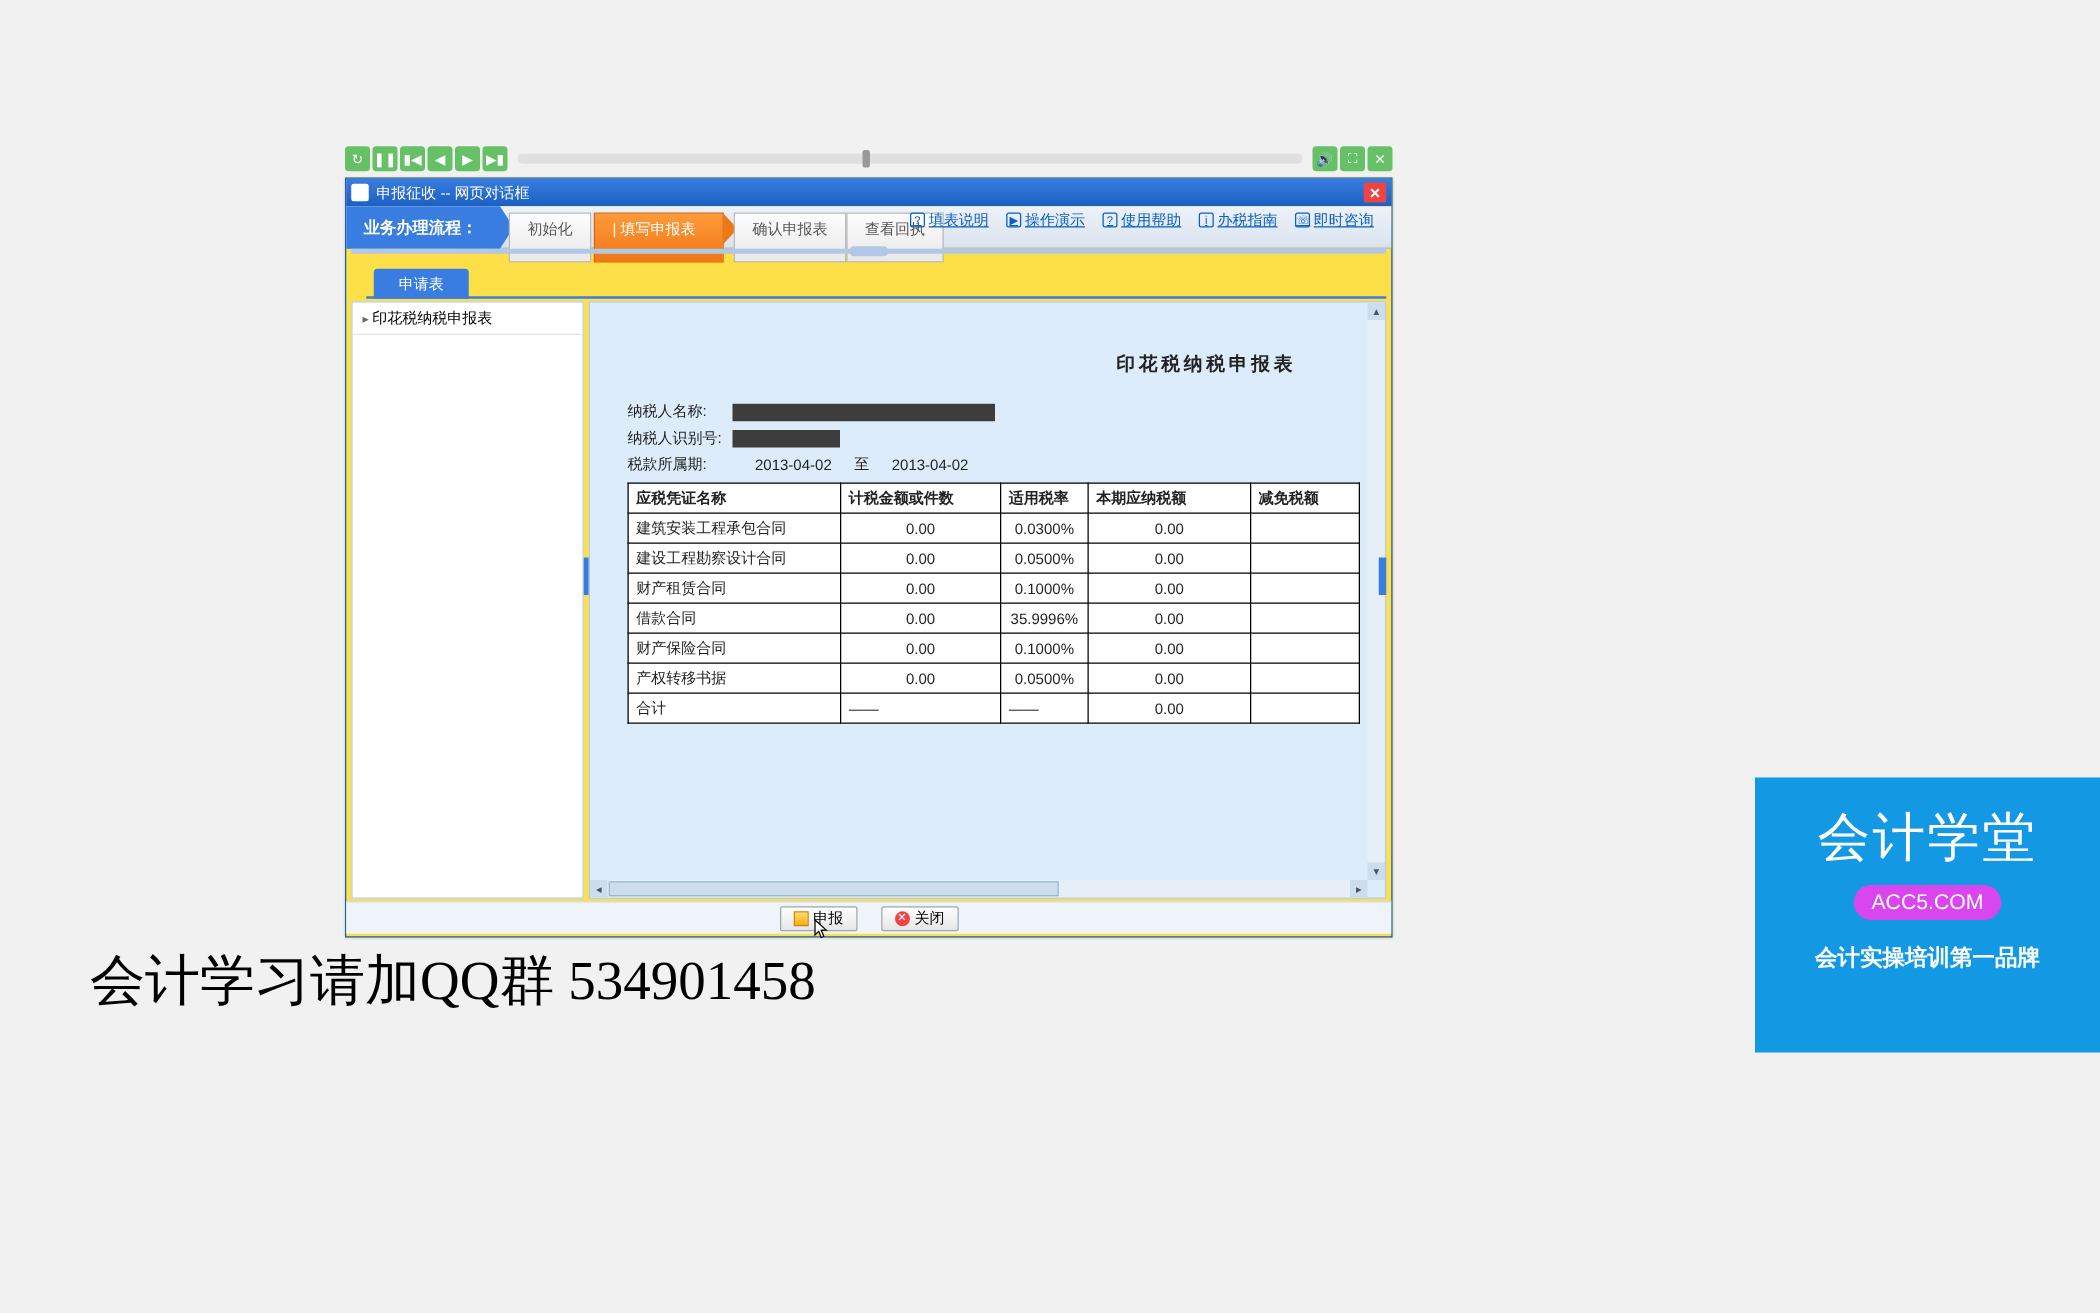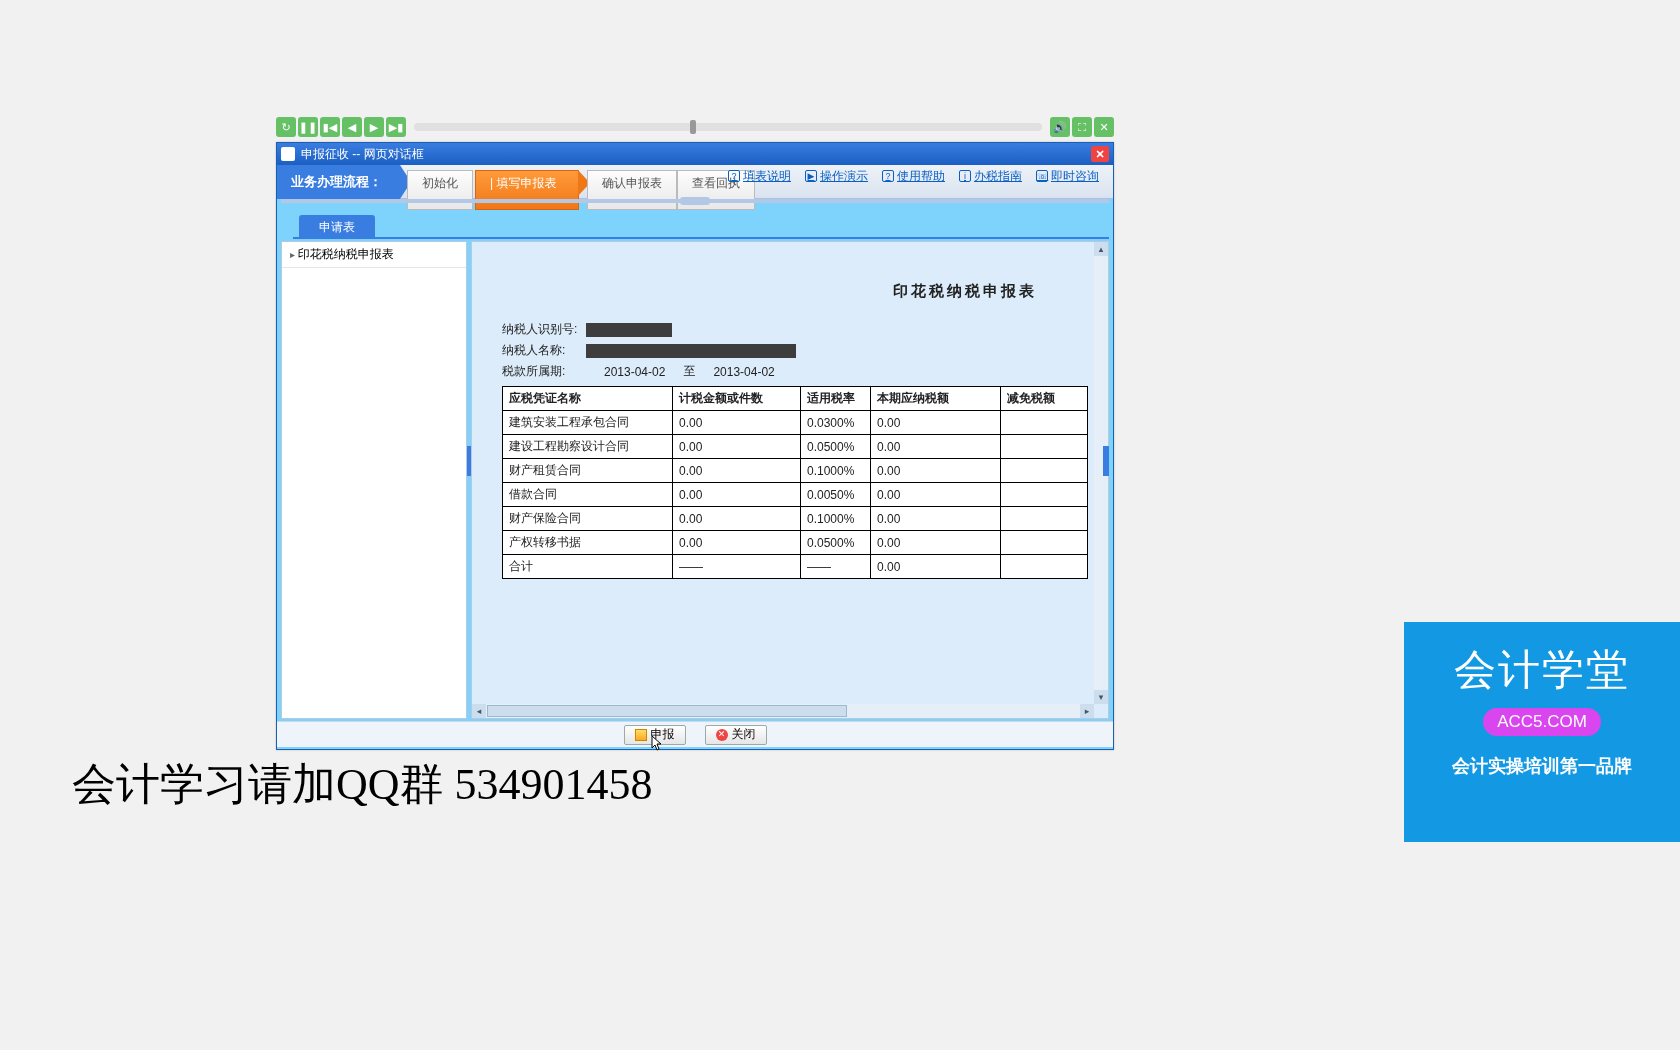--- a/index.html
+++ b/index.html
@@ -5,21 +5,21 @@
 * { box-sizing: border-box; margin: 0; padding: 0; }
 body { font-family: "Microsoft YaHei", SimSun, Arial, sans-serif; background: #f1f1f1; width: 1680px; height: 1050px; position: relative; overflow: hidden; }
 
 
 .player-controls { position: absolute; top: 116px; left: 276px; width: 838px; height: 22px; display: flex; align-items: center; gap: 2px; }
 .pc-btn { width: 20px; height: 20px; background: #66c166; border-radius: 3px; display: flex; align-items: center; justify-content: center; color: #fff; font-size: 11px; cursor: pointer; }
 .pc-track { flex: 1; height: 8px; background: #e0e0e0; border-radius: 4px; margin: 0 6px; position: relative; }
 .pc-thumb { position: absolute; left: 44%; top: -3px; width: 6px; height: 14px; background: #999; border-radius: 2px; }
 
 
-.window { position: absolute; top: 142px; left: 276px; width: 838px; height: 608px; background: #7dd3fc; border: 1px solid #1a5fb4; box-shadow: 0 0 2px rgba(0,0,0,.2); }
+.window { position: absolute; top: 142px; left: 276px; width: 838px; height: 608px; background: #fde047; border: 1px solid #1a5fb4; box-shadow: 0 0 2px rgba(0,0,0,.2); }
 .titlebar { height: 22px; background: linear-gradient(#3a7de0,#1c5fc2); display: flex; align-items: center; color: #fff; font-size: 12px; padding: 0 4px; }
 .titlebar .ico { width: 14px; height: 14px; background: #fff; border-radius: 2px; margin-right: 6px; display: inline-block; }
 .titlebar .close { margin-left: auto; width: 18px; height: 16px; background: #e44; border-radius: 2px; display: flex; align-items: center; justify-content: center; color: #fff; font-size: 11px; font-weight: bold; cursor: pointer; }
 
 
 .helpbar { position: absolute; top: 22px; right: 0; height: 22px; display: flex; align-items: center; gap: 14px; padding: 0 14px; font-size: 12px; z-index: 5; }
 .helpbar a { color: #0a5fc4; text-decoration: underline; cursor: pointer; display: flex; align-items: center; gap: 3px; }
 .hi { width: 12px; height: 12px; display: inline-block; border: 1px solid #0a5fc4; border-radius: 2px; font-size: 9px; text-align: center; line-height: 10px; color: #0a5fc4; }
 .corner { position: absolute; top: 22px; right: 0; width: 0; height: 0; border-top: 14px solid #f08030; border-left: 14px solid transparent; }
 
@@ -62,21 +62,21 @@
 .form h2 { text-align: center; font-size: 15px; font-weight: bold; margin: 30px 0 20px; letter-spacing: 3px; padding-left: 340px; }
 .inforow { display: flex; align-items: center; margin: 4px 0; }
 .inforow label { width: 84px; text-align: justify; }
 .redact { display: inline-block; height: 14px; background: #3d3d3d; }
 .redact.w1 { width: 86px; }
 .redact.w2 { width: 210px; }
 
 table.tax { border-collapse: collapse; width: 100%; margin-top: 6px; font-size: 12px; }
 table.tax th, table.tax td { border: 1px solid #000; padding: 3px 6px; height: 20px; background: #fff; }
 table.tax th { font-weight: bold; }
-table.tax td.num { text-align: left; }
+table.tax td.num { text-align: center; }
 table.tax td.ctr, table.tax th { text-align: left; }
 
 
 .btnbar { position: absolute; left: 0; right: 0; bottom: 2px; height: 26px; display: flex; justify-content: center; align-items: center; gap: 19px; background: #eff4fb; border-top: 1px solid #cdd9ea; }
 .xbtn { height: 20px; padding: 0 10px; font-size: 12px; background: linear-gradient(#fff,#e6e6e6); border: 1px solid #9aa; border-radius: 2px; display: flex; align-items: center; gap: 4px; cursor: pointer; }
 .xbtn .bi { width: 12px; height: 12px; display: inline-block; }
 .bi-doc { background: linear-gradient(#fd6,#fa2); border: 1px solid #c80; }
 .bi-x { background: #e44; border-radius: 50%; color: #fff; text-align: center; line-height: 10px; font-size: 9px; }
 .cursor { position: absolute; width: 14px; height: 18px; pointer-events: none; }
 
@@ -155,26 +155,26 @@
   <div class="leftpane">
     <div class="item">印花税纳税申报表</div>
   </div>
 
   <div class="handle l"></div>
 
   <div class="rightpane">
     <div class="form">
       <h2>印花税纳税申报表</h2>
       <div class="inforow">
+          <label>纳税人名称:</label>
+          <span class="redact w2"></span>
+        </div>
+      <div class="inforow">
           <label>纳税人识别号:</label>
           <span class="redact w1"></span>
-        </div>
-      <div class="inforow">
-          <label>纳税人名称:</label>
-          <span class="redact w2"></span>
         </div>
       <div class="inforow">
         <label>税款所属期:</label>
         <span style="margin-left:18px">2013-04-02</span>
         <span style="margin:0 18px">至</span>
         <span>2013-04-02</span>
       </div>
 
       <table class="tax">
         <thead>
@@ -204,21 +204,21 @@
           <tr>
               <td>财产租赁合同</td>
               <td class="num">0.00</td>
               <td class="num">0.1000%</td>
               <td class="num">0.00</td>
               <td></td>
             </tr>
           <tr>
               <td>借款合同</td>
               <td class="num">0.00</td>
-              <td class="num">0.0050%</td>
+              <td class="num">35.9996%</td>
               <td class="num">0.00</td>
               <td></td>
             </tr>
           <tr>
               <td>财产保险合同</td>
               <td class="num">0.00</td>
               <td class="num">0.1000%</td>
               <td class="num">0.00</td>
               <td></td>
             </tr>

